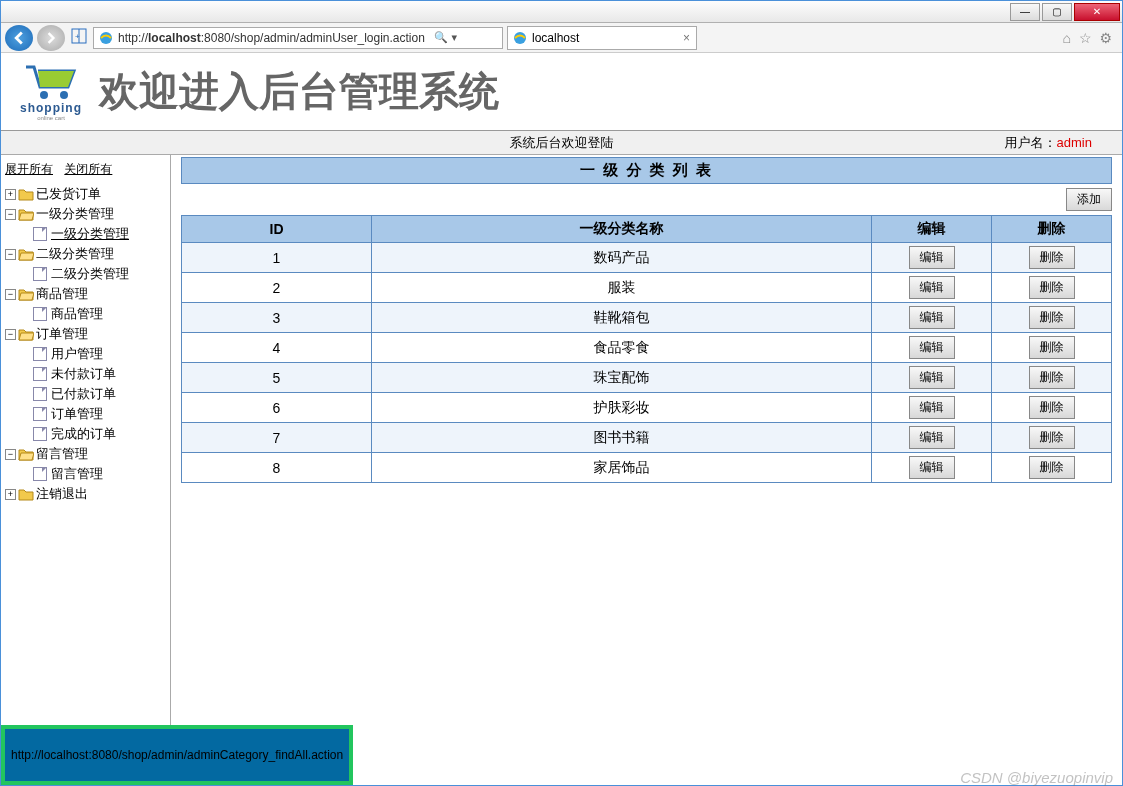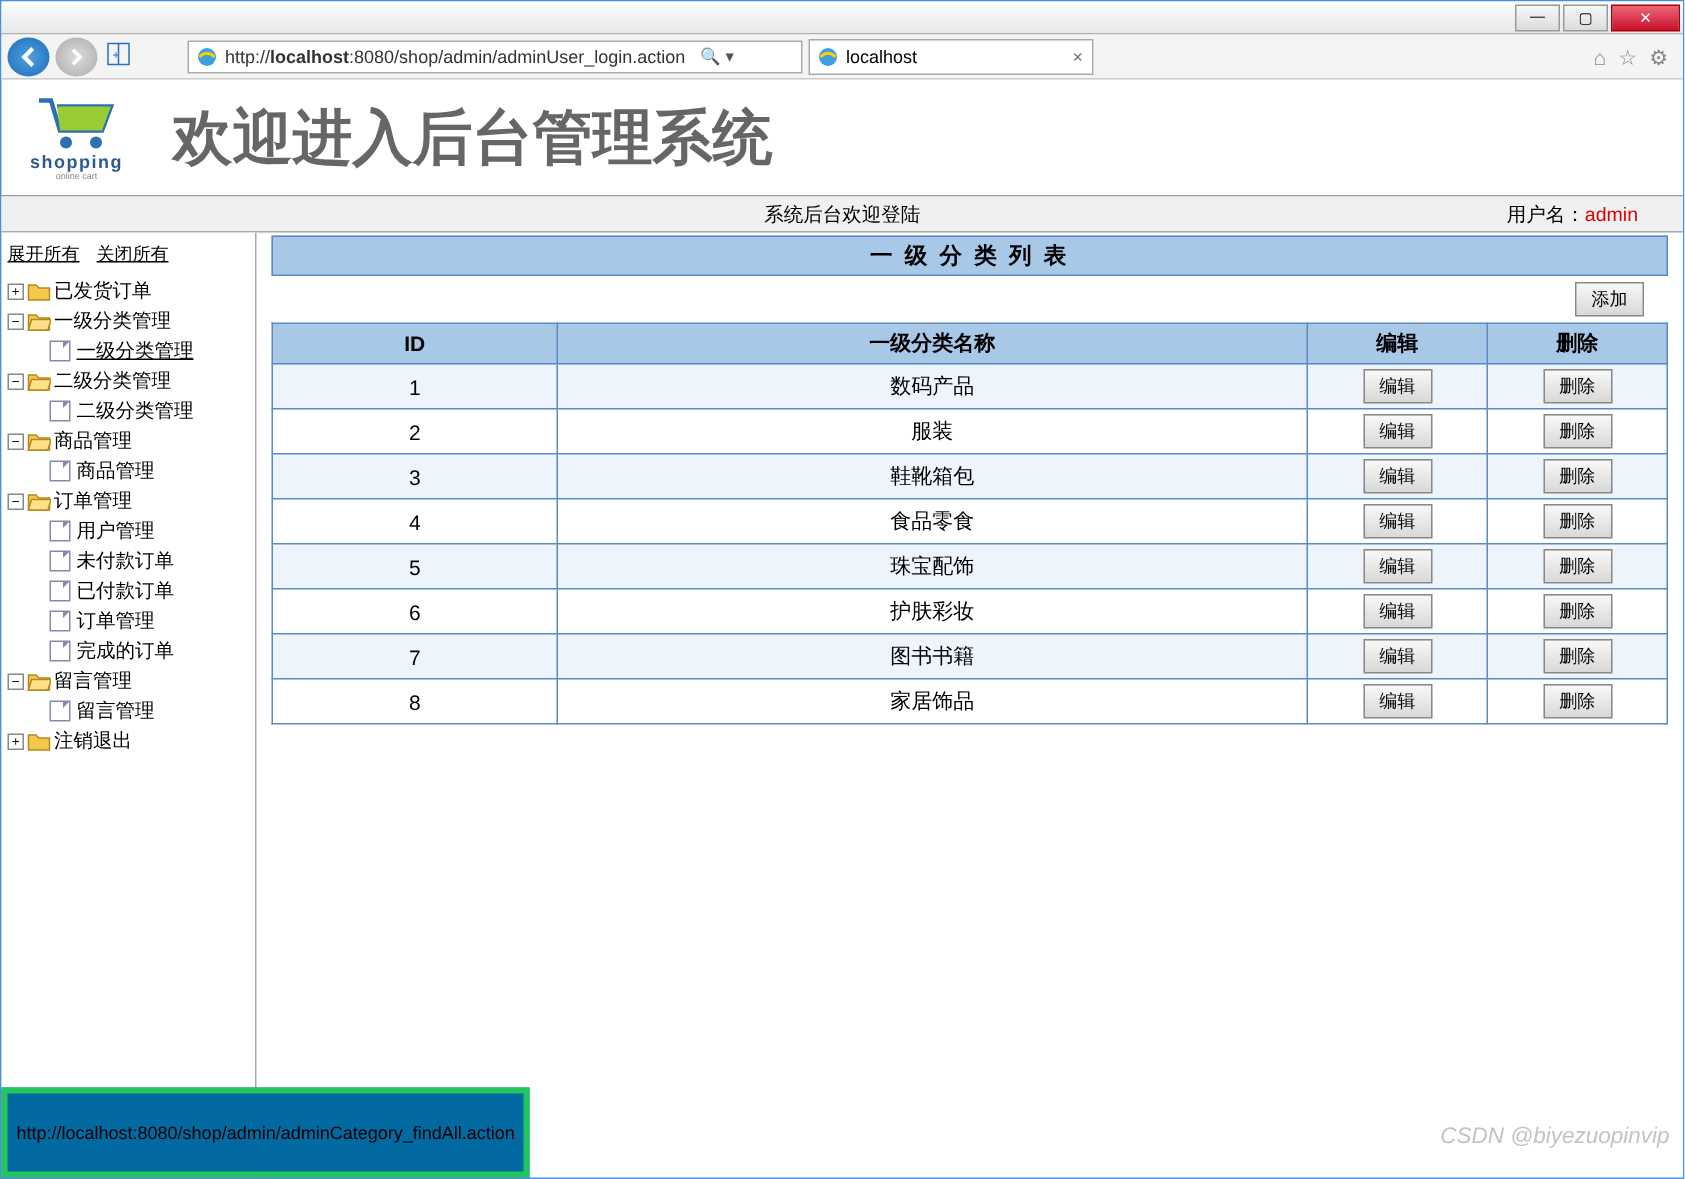--- a/index.html
+++ b/index.html
@@ -10,30 +10,30 @@
 .titlebar { height: 22px; background: linear-gradient(#fdfdfd, #e8e8e8); border-bottom: 1px solid #b0b0b0; display: flex; justify-content: flex-end; align-items: center; padding: 0 2px; }
 .winbtn { width: 30px; height: 18px; margin-left: 2px; display: flex; align-items: center; justify-content: center; border: 1px solid #999; background: linear-gradient(#f8f8f8,#dcdcdc); font-size: 10px; }
 .winbtn.close { background: linear-gradient(#e67,#c8102e); color: #fff; width: 46px; border-color: #a00; }
 
 
 .navbar { height: 30px; display: flex; align-items: center; padding: 0 4px; gap: 4px; border-bottom: 1px solid #ccc; background: #f4f4f4; }
 .navbtn { width: 28px; height: 26px; border-radius: 50%; background: radial-gradient(#4fa1e0,#1e6bb8); display: flex; align-items: center; justify-content: center; color: #fff; font-size: 14px; }
 .navbtn.fwd { background: radial-gradient(#ddd,#aaa); }
 .compat { width: 20px; text-align: center; color: #2a6fbf; font-size: 14px; }
 .favicon { width: 16px; height: 16px; display: inline-block; }
-.urlbar { flex: 0 0 410px; height: 22px; border: 1px solid #aaa; display: flex; align-items: center; padding: 0 4px; background: #fff; gap: 4px; margin-left: 32px; }
+.urlbar { flex: 0 0 410px; height: 22px; border: 1px solid #aaa; display: flex; align-items: center; padding: 0 4px; background: #fff; gap: 4px; }
 .urlbar .text { font-size: 12px; color: #333; white-space: nowrap; overflow: hidden; }
 .urlbar .text b { font-weight: bold; }
 .search-trigger { color: #555; font-size: 11px; padding: 0 6px; }
 .tab { height: 24px; border: 1px solid #aaa; background: #fff; display: flex; align-items: center; padding: 0 6px 0 4px; gap: 4px; flex: 0 0 190px; }
 .tab .x { margin-left: auto; color: #777; }
 .tools { margin-left: auto; display: flex; gap: 8px; color: #888; padding-right: 6px; font-size: 14px; }
 
 
-.header { height: 78px; display: flex; align-items: center; padding: 0 10px; gap: 24px; border-bottom: 1px solid #999; }
+.header { height: 78px; display: flex; align-items: center; padding: 0 10px; gap: 8px; border-bottom: 1px solid #999; }
 .logo { width: 80px; text-align: center; }
 .logo svg { display: block; margin: 0 auto; }
 .logo .name { font-size: 12px; color: #2c5a91; font-weight: bold; letter-spacing: 1px; }
 .logo .sub { font-size: 6px; color: #888; }
 .htitle { font-size: 40px; color: #666; font-weight: bold; }
 
 
 .statusbar { height: 24px; background: #f0f0f0; border-bottom: 1px solid #aaa; display: flex; align-items: center; font-size: 13px; }
 .statusbar .center { position: absolute; left: 50%; transform: translateX(-50%); }
 .statusbar .right { margin-left: auto; padding-right: 30px; }
@@ -50,33 +50,33 @@
 .tree-item .fold { width: 16px; height: 14px; margin-right: 2px; display: inline-flex; align-items: center; justify-content: center; }
 .tree-item .leaf { width: 14px; height: 14px; border: 1px solid #88a; background: #fff; margin-right: 4px; position: relative; }
 .tree-item .leaf::after { content: ""; position: absolute; top: 0; right: 0; border-left: 4px solid #88a; border-bottom: 4px solid transparent; }
 .tree-item.child { padding-left: 28px; }
 .tree-item.active a { text-decoration: underline; }
 .tree-item a { color: #000; text-decoration: none; }
 
 
 .main { flex: 1; padding: 2px 10px; }
 .panel-title { background: #a8c8e8; border: 1px solid #5a8ac0; text-align: center; font-size: 15px; font-weight: bold; padding: 3px 0; letter-spacing: 2px; }
-.addrow { text-align: right; margin: 4px 16px; }
+.addrow { text-align: right; margin: 4px 0; }
 .btn { border: 1px solid #888; background: linear-gradient(#f8f8f8,#d8d8d8); padding: 2px 10px; font-size: 12px; cursor: pointer; font-family: inherit; }
 table.data { width: 100%; border-collapse: collapse; }
 table.data th { background: #a8c8e8; border: 1px solid #5a8ac0; padding: 4px; font-size: 14px; font-weight: bold; }
 table.data td { border: 1px solid #5a8ac0; padding: 3px; text-align: center; font-size: 14px; }
 table.data tr:nth-child(odd) td { background: #eef4fb; }
 table.data tr:nth-child(even) td { background: #fff; }
 .col-id { width: 190px; }
 .col-act { width: 120px; }
 
 
 .status-link { position: absolute; bottom: 1px; left: 1px; border: 4px solid #22c55e; background: #0369a1; padding: 19px 6px; font-size: 12px; }
-.watermark { position: absolute; bottom: 20px; right: 10px; color: rgba(120,120,120,.45); font-size: 15px; font-style: italic; }
+.watermark { position: absolute; bottom: 0; right: 10px; color: rgba(120,120,120,.45); font-size: 15px; font-style: italic; }
 </style>
 </head>
 <body>
 
 <div class="window">
   <div class="titlebar">
     <div class="winbtn">—</div>
     <div class="winbtn">▢</div>
     <div class="winbtn close">✕</div>
   </div>

